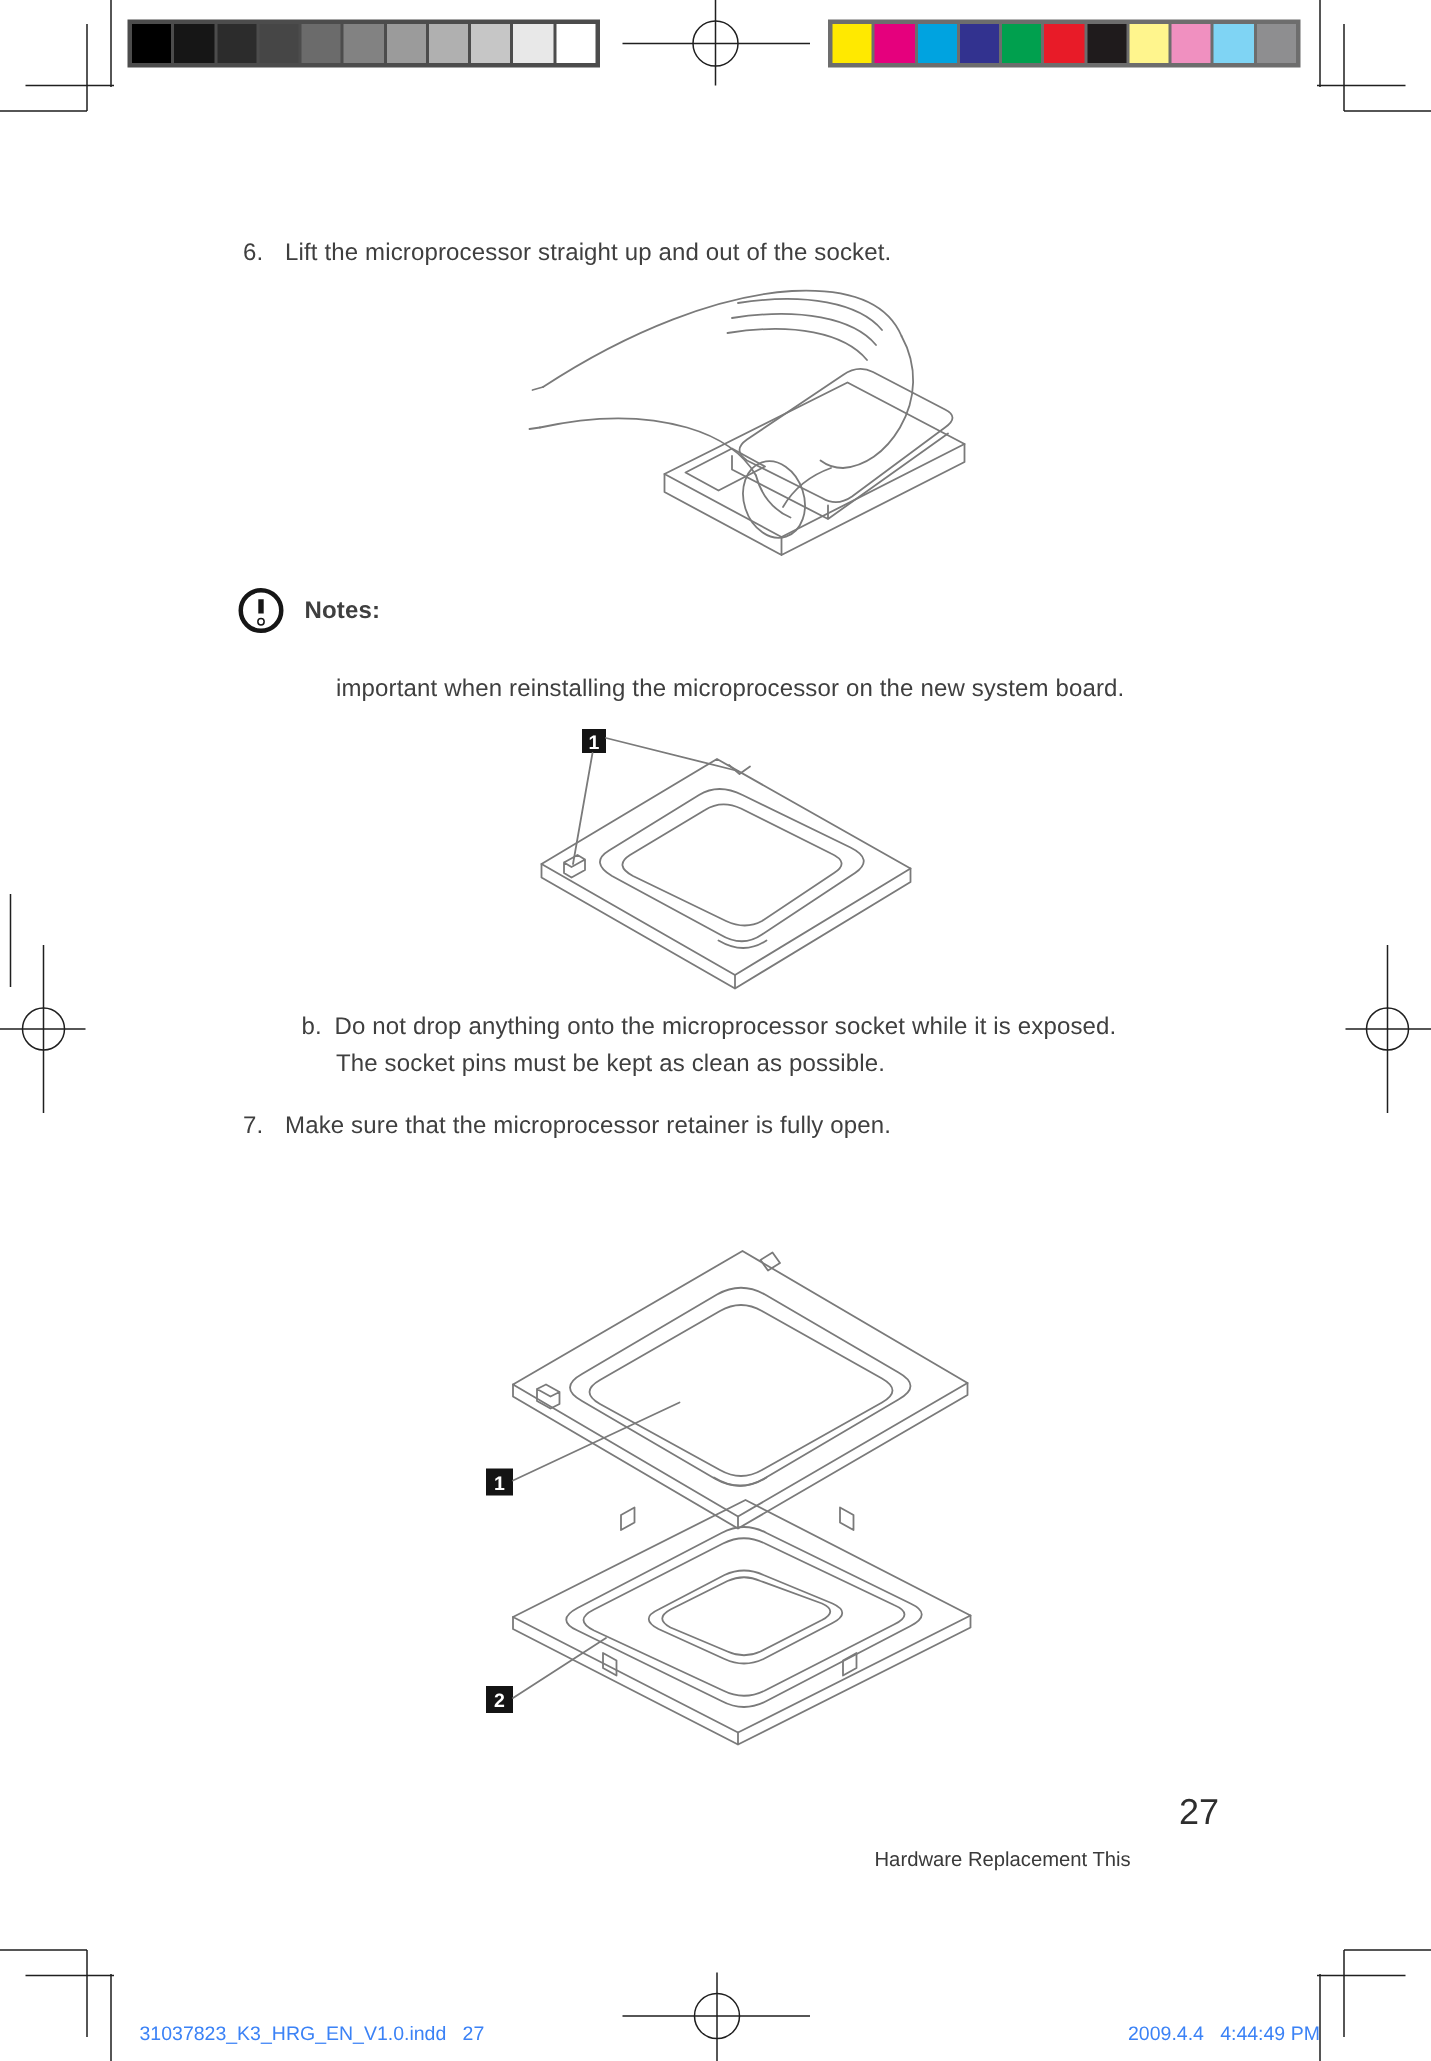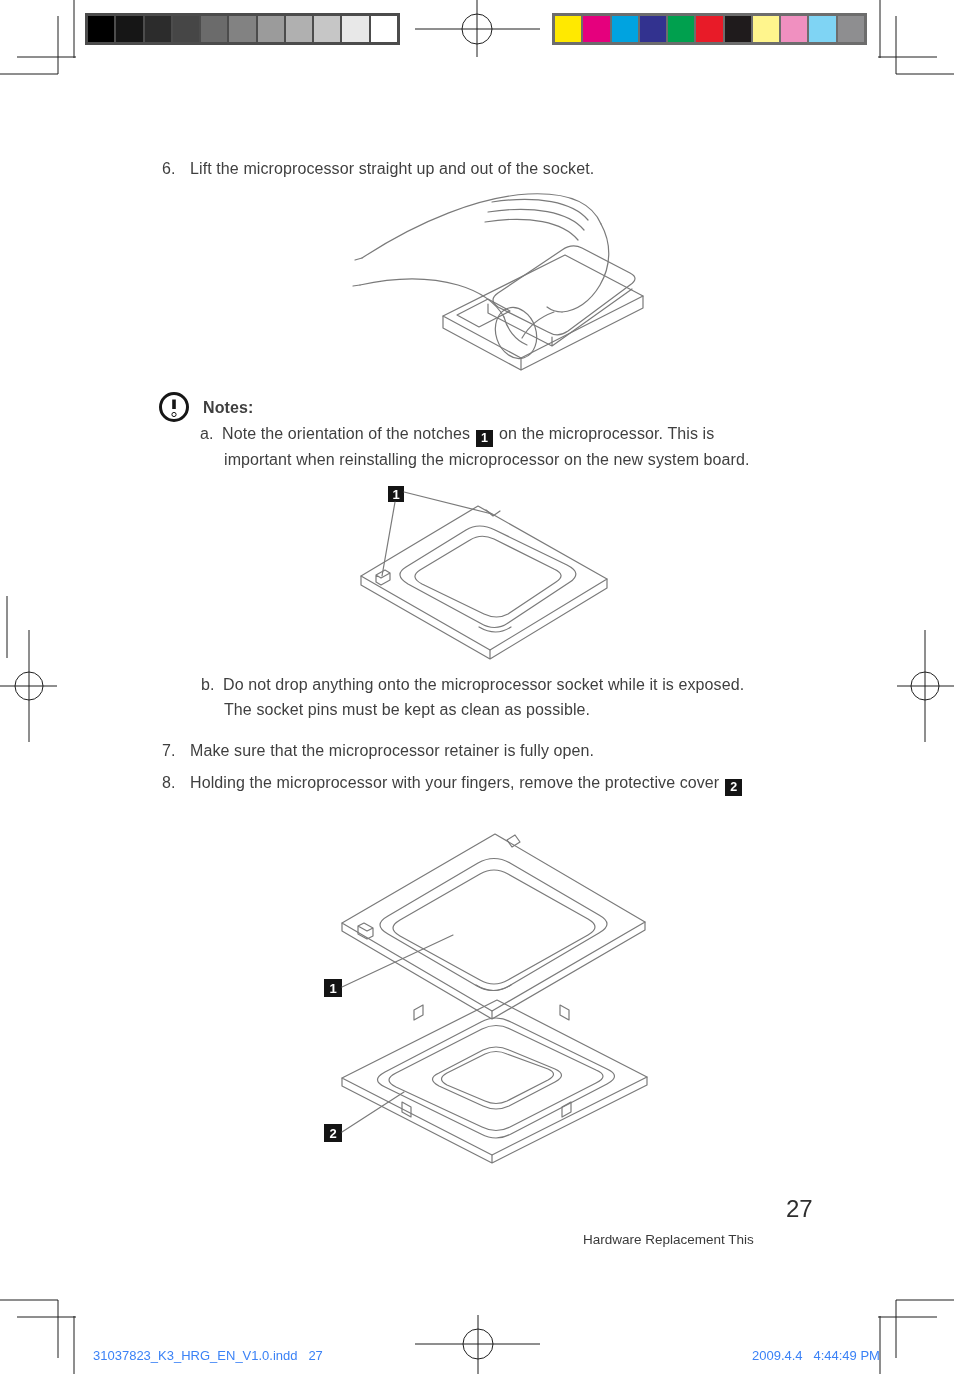--- a/index.html
+++ b/index.html
@@ -131,21 +131,20 @@
     </g>
   </svg>
 
   <svg class="overlay noteicon" style="left:155px; top:388px;" width="38" height="38" viewBox="0 0 38 38">
     <circle cx="19" cy="19" r="13.5" stroke-width="3"></circle>
     <path d="M19,11.5 V21" stroke-width="3.6"></path>
     <circle cx="19" cy="26.5" r="2.1" fill="#161616" stroke="none"></circle>
   </svg>
   <div class="line bold" style="left:203px; top:399px;"><span>Notes:</span></div>
 
-  <div class="line" style="left:200px; top:425px;"><span class="nl">a.</span><span>Note the orientation of the notches</span><span class="mk">1</span><span>on the microprocessor. This is</span></div>
   <div class="line" style="left:224px; top:451px;"><span>important when reinstalling the microprocessor on the new system board.</span></div>
 
   <svg class="overlay art" style="left:355px; top:480px;" width="290" height="185" viewBox="0 0 290 185">
     <g>
       <rect class="callout-box" x="33" y="6" width="16" height="16"></rect>
       <text class="callout-num" x="41" y="19">1</text>
     </g>
     <path d="M40,22 L27,96 M49,12 L137,34"></path>
     <path d="M131,30 L138,36 L145,31"></path>
     <g>
@@ -156,21 +155,20 @@
       <path d="M65,90 L115,60 Q126,53 139,59 L199,89 Q212,95 201,102 L153,134 Q142,140 129,134 L67,104 Q54,97 65,90 Z"></path>
       <path d="M124,147 Q141,157 156,147"></path>
     </g>
   </svg>
 
   <div class="line" style="left:224px; top:701px;"><span>The socket pins must be kept as clean as possible.</span></div>
   <div class="line" style="left:201px; top:676px;"><span class="nl">b.</span><span>Do not drop anything onto the microprocessor socket while it is exposed.</span></div>
 
   <div class="line" style="left:162px; top:742px;"><span class="num">7.</span><span>Make sure that the microprocessor retainer is fully open.</span></div>
 
-  <div class="line" style="left:162px; top:774px;"><span class="num">8.</span><span>Holding the microprocessor with your fingers, remove the protective cover</span><span class="mk tail">2</span></div>
 
   <svg class="overlay art" style="left:310px; top:830px;" width="360" height="350" viewBox="0 0 360 350">
     <g>
       <path d="M32,93 L185,4 L335,92 L182,181 Z"></path>
       <path d="M32,93 V101 L182,189 L335,100 V92 M182,181 V189"></path>
       <path d="M197,10 L202,17 L210,12 L205,5 Z"></path>
       <path d="M48,96 l9,5 6,-3 -9,-5 z M48,96 l0,8 9,5 6,-3 0,-8"></path>
       <path d="M78,86 L168,33 Q184,24 200,33 L289,85 Q305,94 289,103 L199,156 Q183,165 167,156 L78,104 Q62,95 78,86 Z"></path>
       <path d="M90,90 L170,44 Q184,36 198,44 L278,89 Q292,97 278,105 L198,150 Q184,158 170,150 L90,106 Q76,98 90,90 Z"></path>
       <path d="M166,155 Q184,166 201,155"></path>

